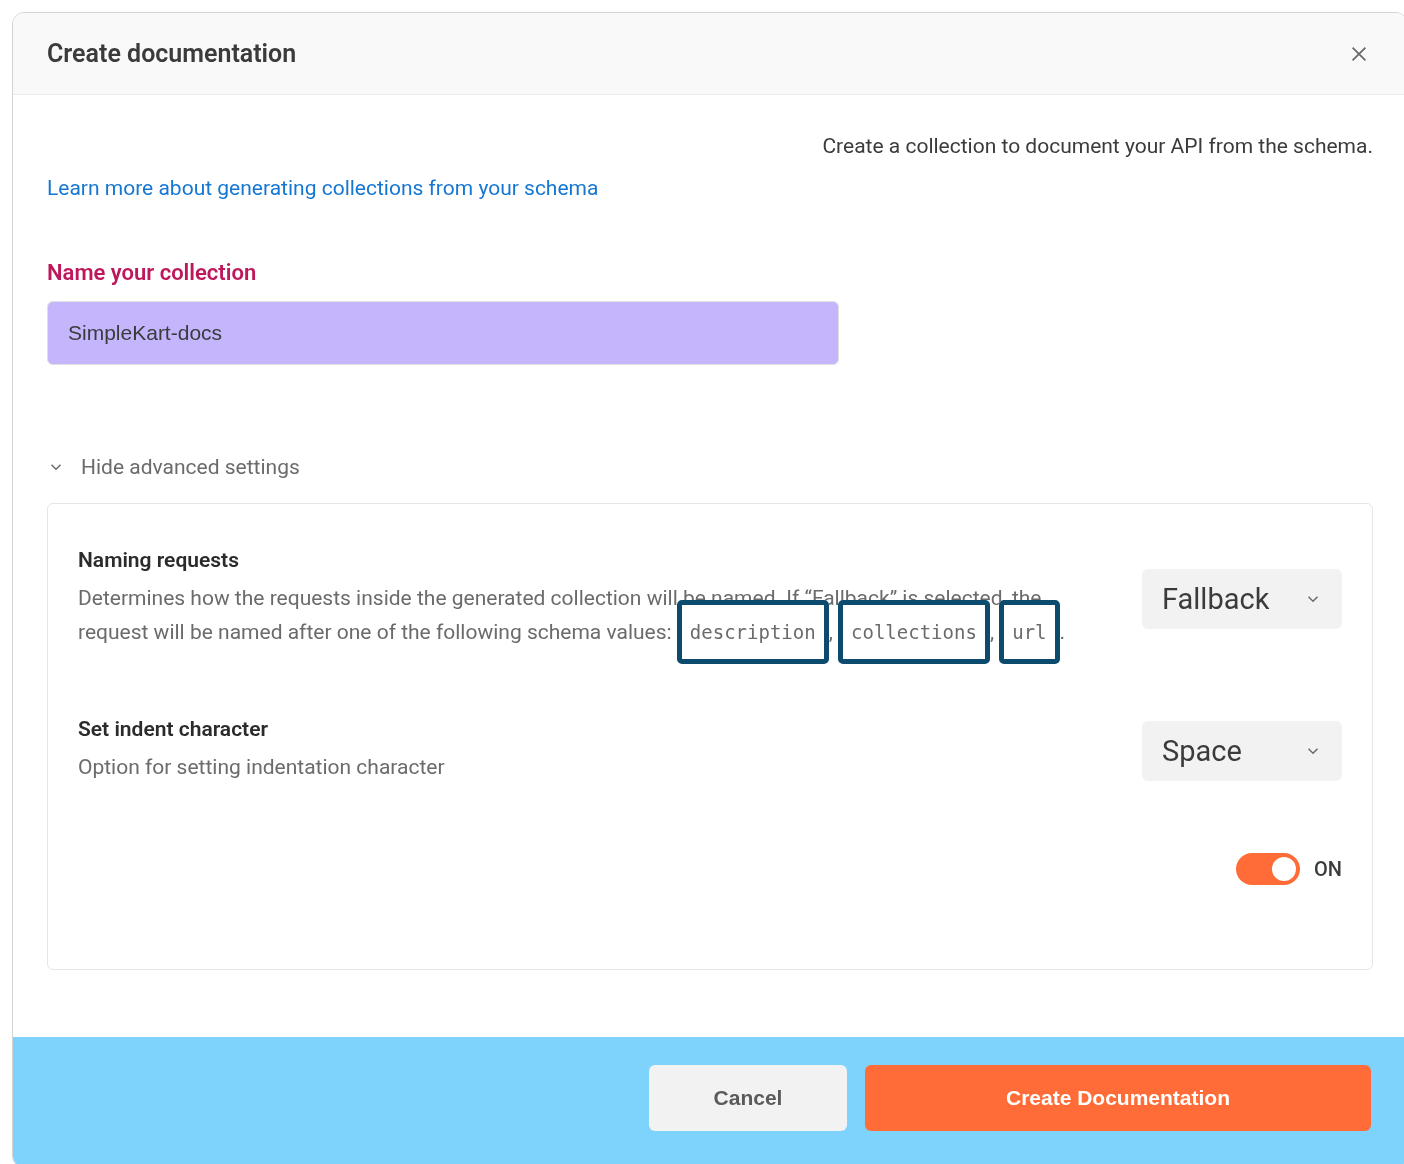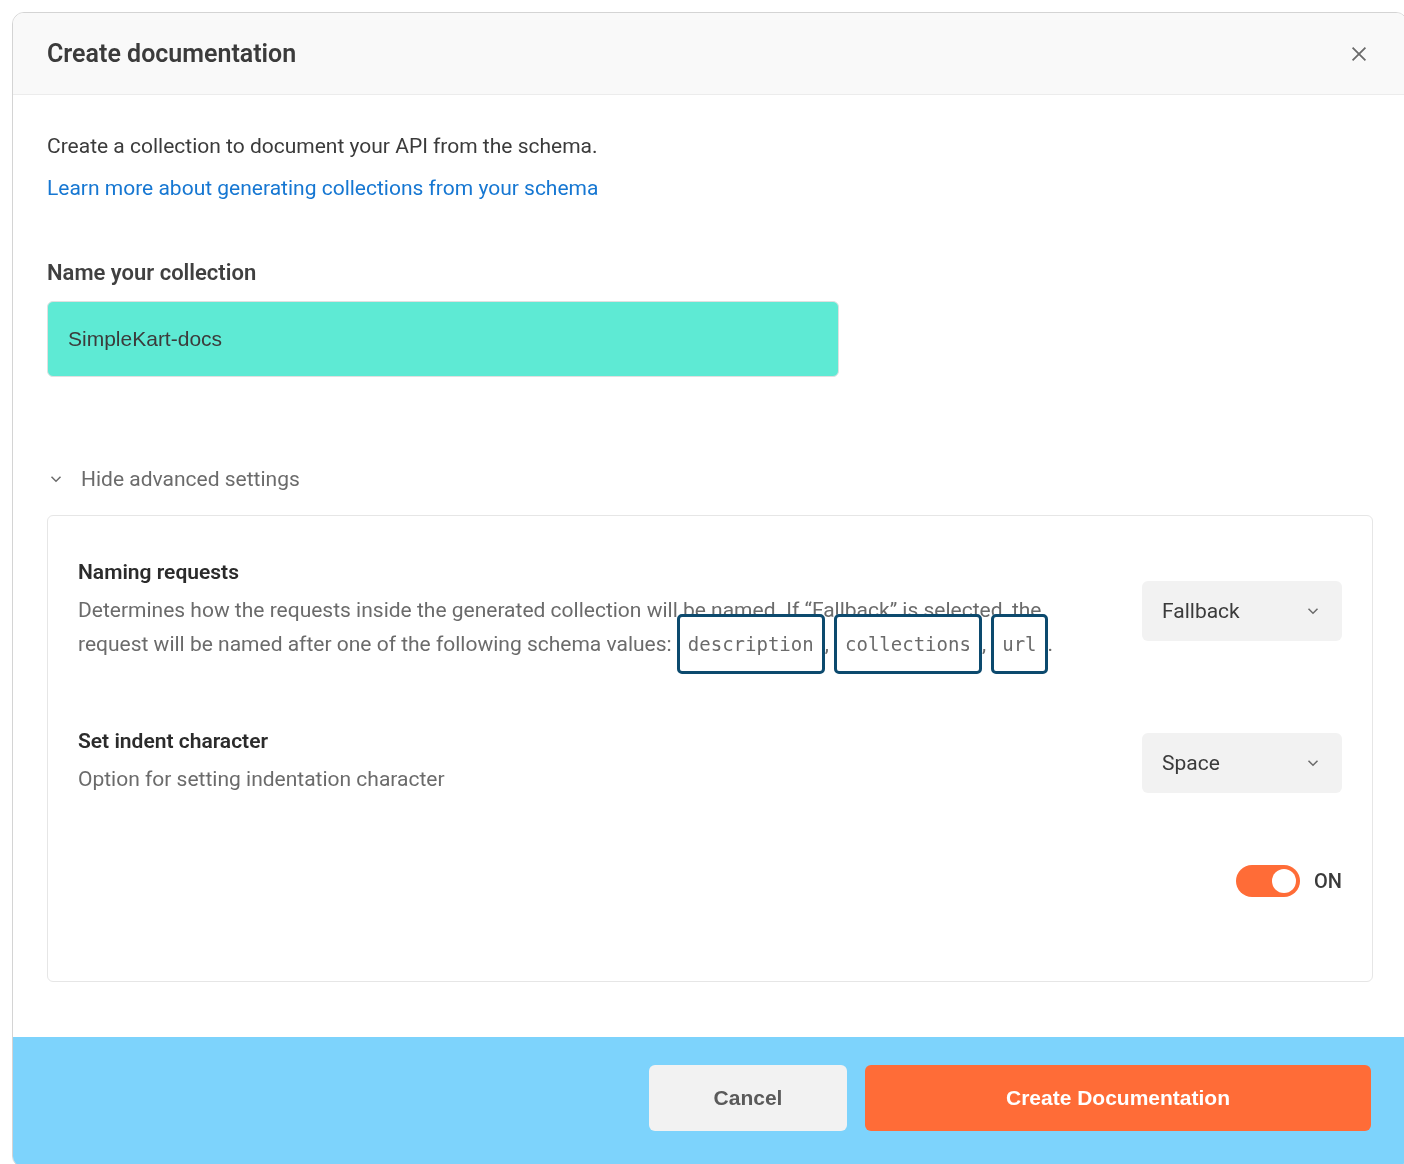--- a/index.html
+++ b/index.html
@@ -73,42 +73,43 @@
     }
     .dialog-body::-webkit-scrollbar-thumb {
       background: #c7c7c7;
       border-radius: 10px;
       border: 3px solid #fff;
     }
     .intro-text {
       font-size: 21px;
       color: #3b3b3b;
       line-height: 1.5;
+      text-align: right;
     }
     .learn-more {
       font-size: 21px;
       color: #1677d2;
       text-decoration: none;
       display: inline-block;
       margin-top: 10px;
       line-height: 1.5;
     }
     .section-label {
       font-size: 22px;
       font-weight: 600;
-      color: #404040;
+      color: #be185d;
       margin-top: 56px;
       margin-bottom: 16px;
     }
     .text-input {
       width: 792px;
-      height: 76px;
+      height: 64px;
       border: 1px solid #e0e0e0;
       border-radius: 6px;
-      background: #5eead4;
+      background: #c4b5fd;
       padding: 0 20px;
       font-size: 21px;
       color: #3b3b3b;
       outline: none;
     }
     .advanced-toggle {
       display: flex;
       align-items: center;
       gap: 16px;
       margin-top: 90px;
@@ -150,39 +151,39 @@
     }
     .setting-desc {
       font-size: 21px;
       color: #6b6b6b;
       line-height: 1.6;
     }
     code.inline {
       font-family: ui-monospace, SFMono-Regular, "SF Mono", Menlo, Consolas, monospace;
       font-size: 19px;
       color: #6b6b6b;
-      border: 3px solid #0c4a6e;
+      border: 5px solid #0c4a6e;
       border-radius: 5px;
       padding: 16px 8px;
       background: #fff;
     }
     .setting-control {
       flex-shrink: 0;
     }
     .dropdown {
       width: 200px;
       height: 60px;
       background: #f2f2f2;
       border-radius: 6px;
       display: flex;
       align-items: center;
       justify-content: space-between;
       padding: 0 20px;
       cursor: pointer;
-      font-size: 21px;
+      font-size: 29px;
       color: #3b3b3b;
     }
     .dropdown svg {
       width: 18px;
       height: 18px;
       stroke: #6b6b6b;
       stroke-width: 2;
       fill: none;
     }
     .toggle-wrap {

